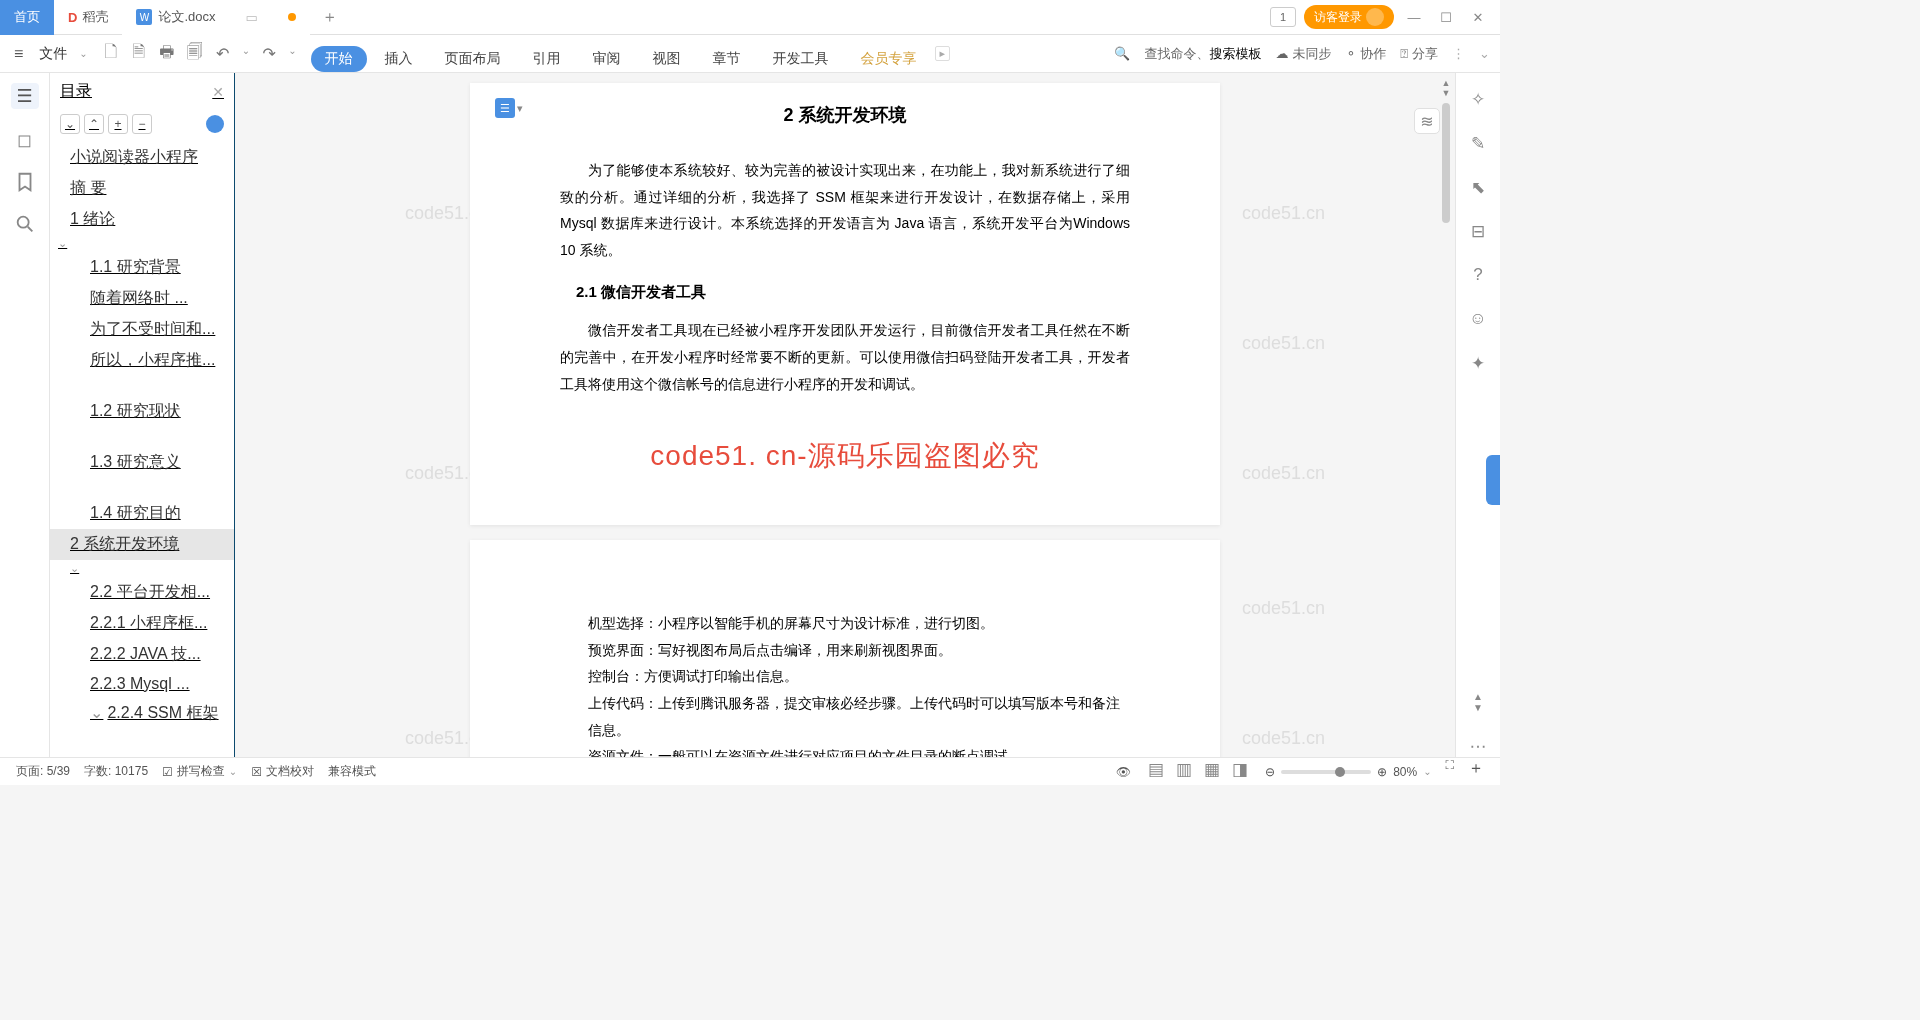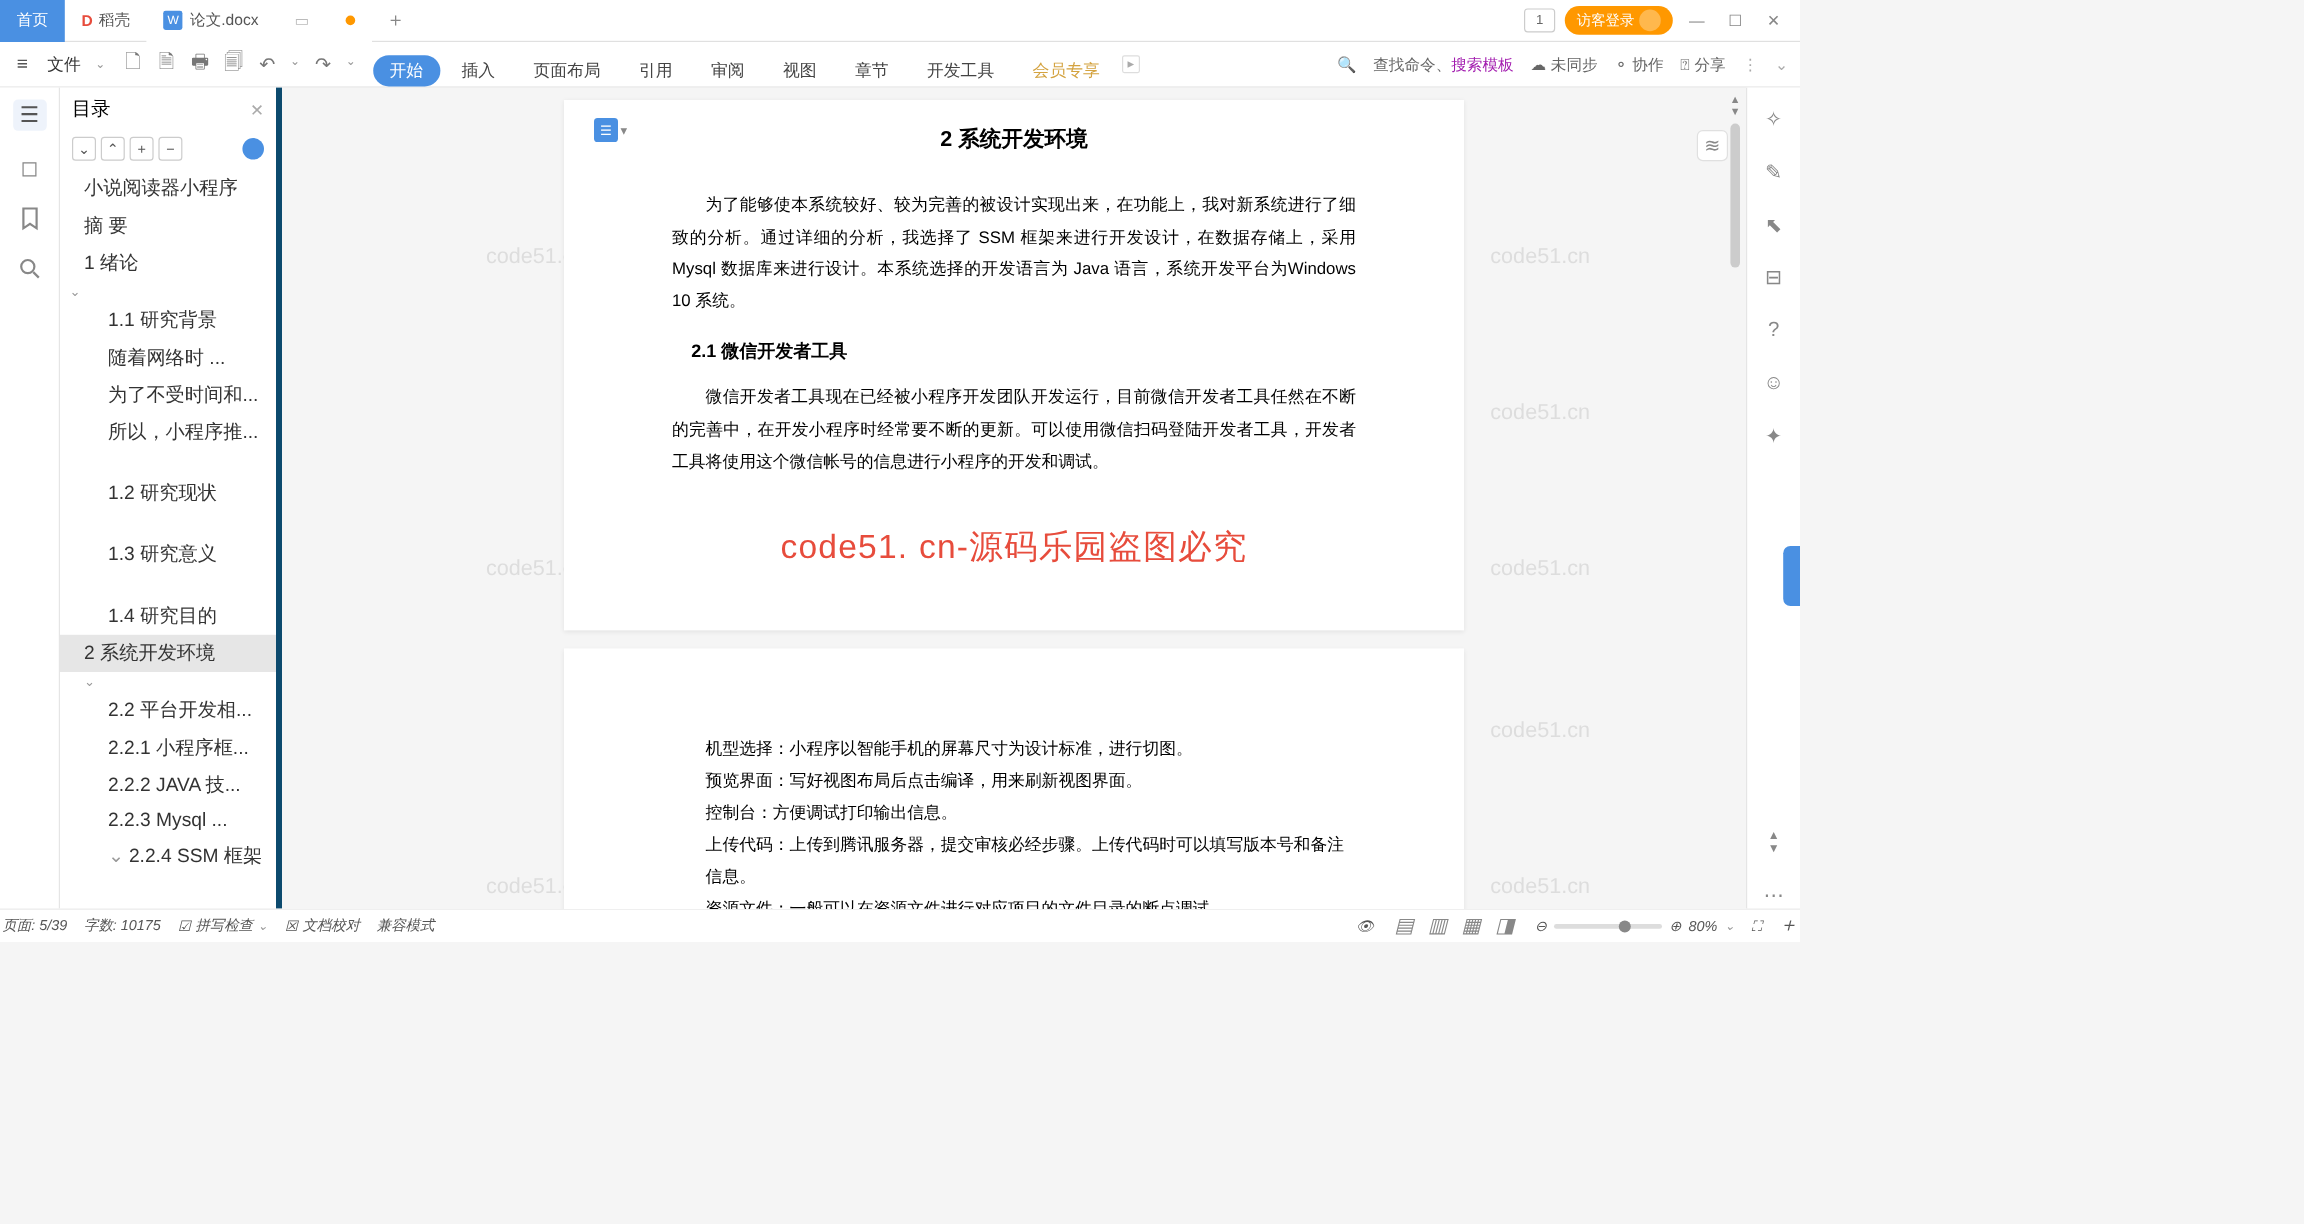--- a/index.html
+++ b/index.html
@@ -26,35 +26,35 @@
 .menu-bar { height: 38px; background: #fff; display: flex; align-items: center; padding: 0 10px; border-bottom: 1px solid #e5e5e5; gap: 4px; }
 .ham { font-size:16px; color:#555; padding: 0 4px; }
 .file-btn { font-size: 14px; color: #333; padding: 0 8px; }
 .mini-drop { color:#999; font-size:10px; }
 .quick-icons { display:flex; gap:10px; padding: 0 10px; }
 .quick-icon { width:18px; height:18px; color:#777; display:flex; align-items:center; justify-content:center; }
 .menu-item { padding: 4px 14px; font-size: 14px; color: #444; border-radius: 14px; cursor: pointer; margin-top: 11px; }
 .menu-item.active { background: #4a90e2; color: #fff; }
 .menu-item.vip { color: #d4a340; }
 .menu-right { margin-left: auto; display:flex; align-items:center; gap: 14px; font-size: 13px; color: #666; }
-.search-hint { color: #a21caf; border-left: 1px solid #ddd; padding-left: 10px; }
+.search-hint { color: #000000; border-left: 1px solid #ddd; padding-left: 10px; }
 .search-icon { color: #888; }
 .sync { display:flex; align-items:center; gap:4px; }
 .arrow-r { padding: 0 4px; color:#aaa; font-size:11px; border:1px solid #ddd; border-radius:2px; }
 
 
 .main { display: flex; height: calc(100% - 35px - 38px - 28px); }
 
 
 .icon-rail { width: 50px; background: #fff; border-right: 1px solid #e5e5e5; display:flex; flex-direction:column; align-items:center; padding-top: 10px; gap: 20px; }
 .rail-icon { width:22px; height:22px; color:#888; display:flex; align-items:center; justify-content:center; font-size:18px; }
 .rail-icon.active-rail { background:#eef3fb; color:#555; border-radius:4px; padding:3px; width:28px; height:26px; }
 
 
-.outline { width: 185px; background: #fff; border-right: 5px solid #0c4a6e; display:flex; flex-direction:column; }
+.outline { width: 185px; background: #fff; border-right: 1px solid #0c4a6e; display:flex; flex-direction:column;text-decoration:underline; }
 .outline-header { display:flex; align-items:center; padding: 8px 10px; }
 .outline-title { font-size: 16px; font-weight: 500; flex:1; }
 .outline-close { color:#aaa; font-size:14px; }
 .outline-tools { display:flex; gap:4px; padding: 4px 10px 8px; align-items:center; }
 .ot-btn { width:20px; height:20px; border:1px solid #ccc; border-radius:3px; font-size:12px; display:flex; align-items:center; justify-content:center; color:#555; }
 .ot-round { margin-left:auto; width:18px; height:18px; background:#4a90e2; border-radius:50%; }
 .outline-list { flex:1; overflow:auto; }
 .ol-item { padding: 5px 10px 5px 20px; font-size: 16px; color: #333; cursor: pointer; white-space: nowrap; overflow:hidden; text-overflow:ellipsis; }
 .ol-item.l1 { padding-left: 20px; }
 .ol-item.l2 { padding-left: 40px; }
@@ -76,21 +76,21 @@
 .set-sq { width:20px; height:20px; background:#4a90e2; border-radius:3px; display:flex; align-items:center; justify-content:center; color:#fff; font-size:11px; }
 .panel-btn { position:absolute; right: 15px; top: 35px; width:26px; height:26px; border:1px solid #e0e0e0; border-radius:5px; display:flex; align-items:center; justify-content:center; color:#888; background:#fff; }
 .dlist { font-size:14px; line-height:1.9; padding-left: 2em;}
 .dlist .dline { margin-bottom:0; }
 
 
 .right-rail { width: 45px; background: #fff; border-left: 1px solid #e5e5e5; display:flex; flex-direction:column; align-items:center; padding-top: 15px; gap: 22px; }
 .rr-icon { color:#888; font-size:17px; width:22px; height:22px; display:flex; align-items:center; justify-content:center; }
 
 
-.status-bar { height: 28px; background: #fff; border-top: 1px solid #e5e5e5; display:flex; align-items:center; padding: 0 2px; font-size: 12px; color: #555; gap: 14px; font-style: italic; }
+.status-bar { height: 28px; background: #fff; border-top: 1px solid #e5e5e5; display:flex; padding: 0 16px; font-size: 12px; color: #555; gap: 14px; }
 .sb-spacer { flex:1; }
 .sb-item { display:flex; align-items:center; gap:4px; }
 .view-icons { display:flex; gap:6px; }
 .zoom { display:flex; align-items:center; gap:6px; }
 .zoom-slider { width: 90px; height: 4px; background:#ddd; position:relative; border-radius:2px; }
 .zoom-handle { width:10px; height:10px; border-radius:50%; background:#888; position:absolute; top:-3px; left:60%; }
 
 
 .blue-tab { position:absolute; right:0; top: 58%; width:14px; height:50px; background:#4a90e2; border-radius: 6px 0 0 6px; }
 

